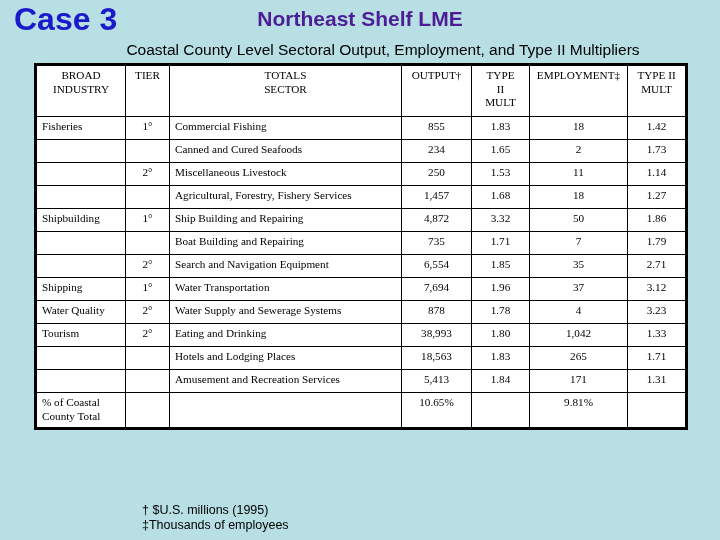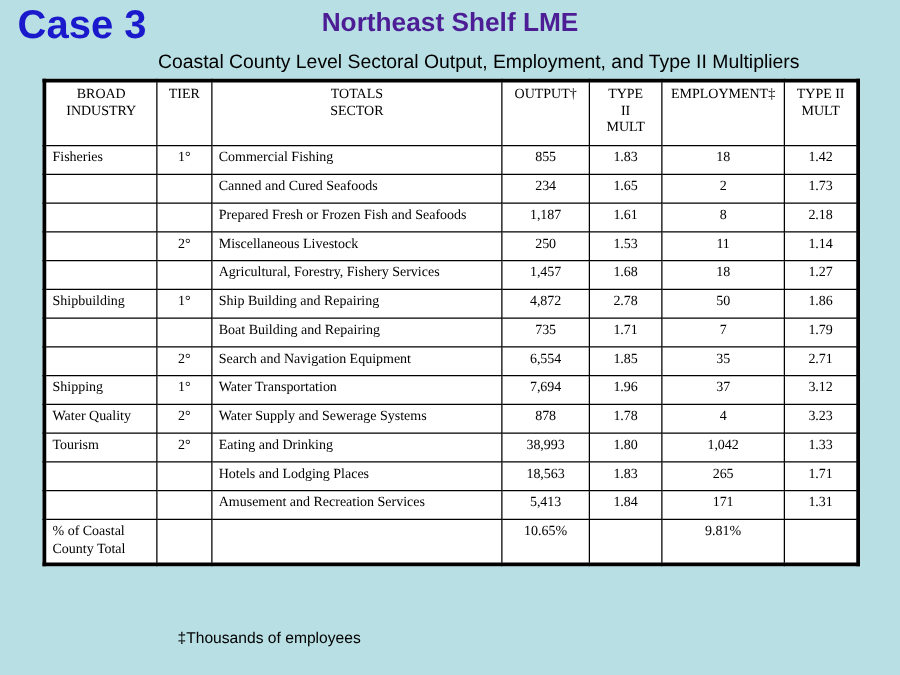--- a/index.html
+++ b/index.html
@@ -173,29 +173,20 @@
             <td class="industry"></td>
             <td class="tier"></td>
             <td class="sector">Canned and Cured Seafoods</td>
             <td class="num">234</td>
             <td class="num">1.65</td>
             <td class="num">2</td>
             <td class="num">1.73</td>
           </tr>
           <tr class="rowh">
             <td class="industry"></td>
-            <td class="tier"></td>
-            <td class="sector">Prepared Fresh or Frozen Fish and Seafoods</td>
-            <td class="num">1,187</td>
-            <td class="num">1.61</td>
-            <td class="num">8</td>
-            <td class="num">2.18</td>
-          </tr>
-          <tr class="rowh">
-            <td class="industry"></td>
             <td class="tier">2°</td>
             <td class="sector">Miscellaneous Livestock</td>
             <td class="num">250</td>
             <td class="num">1.53</td>
             <td class="num">11</td>
             <td class="num">1.14</td>
           </tr>
           <tr class="rowh">
             <td class="industry"></td>
             <td class="tier"></td>
@@ -203,21 +194,21 @@
             <td class="num">1,457</td>
             <td class="num">1.68</td>
             <td class="num">18</td>
             <td class="num">1.27</td>
           </tr>
           <tr class="rowh">
             <td class="industry">Shipbuilding</td>
             <td class="tier">1°</td>
             <td class="sector">Ship Building and Repairing</td>
             <td class="num">4,872</td>
-            <td class="num">2.78</td>
+            <td class="num">3.32</td>
             <td class="num">50</td>
             <td class="num">1.86</td>
           </tr>
           <tr class="rowh">
             <td class="industry"></td>
             <td class="tier"></td>
             <td class="sector">Boat Building and Repairing</td>
             <td class="num">735</td>
             <td class="num">1.71</td>
             <td class="num">7</td>
@@ -284,16 +275,17 @@
             <td class="num">10.65%</td>
             <td class="num"></td>
             <td class="num">9.81%</td>
             <td class="num"></td>
           </tr>
         </tbody>
     </table>
   </div>
 
   <div class="footnotes">
+    <div>† $U.S. millions (1995)</div>
     <div>‡Thousands of employees</div>
   </div>
 
 </div>
 
 </body></html>

